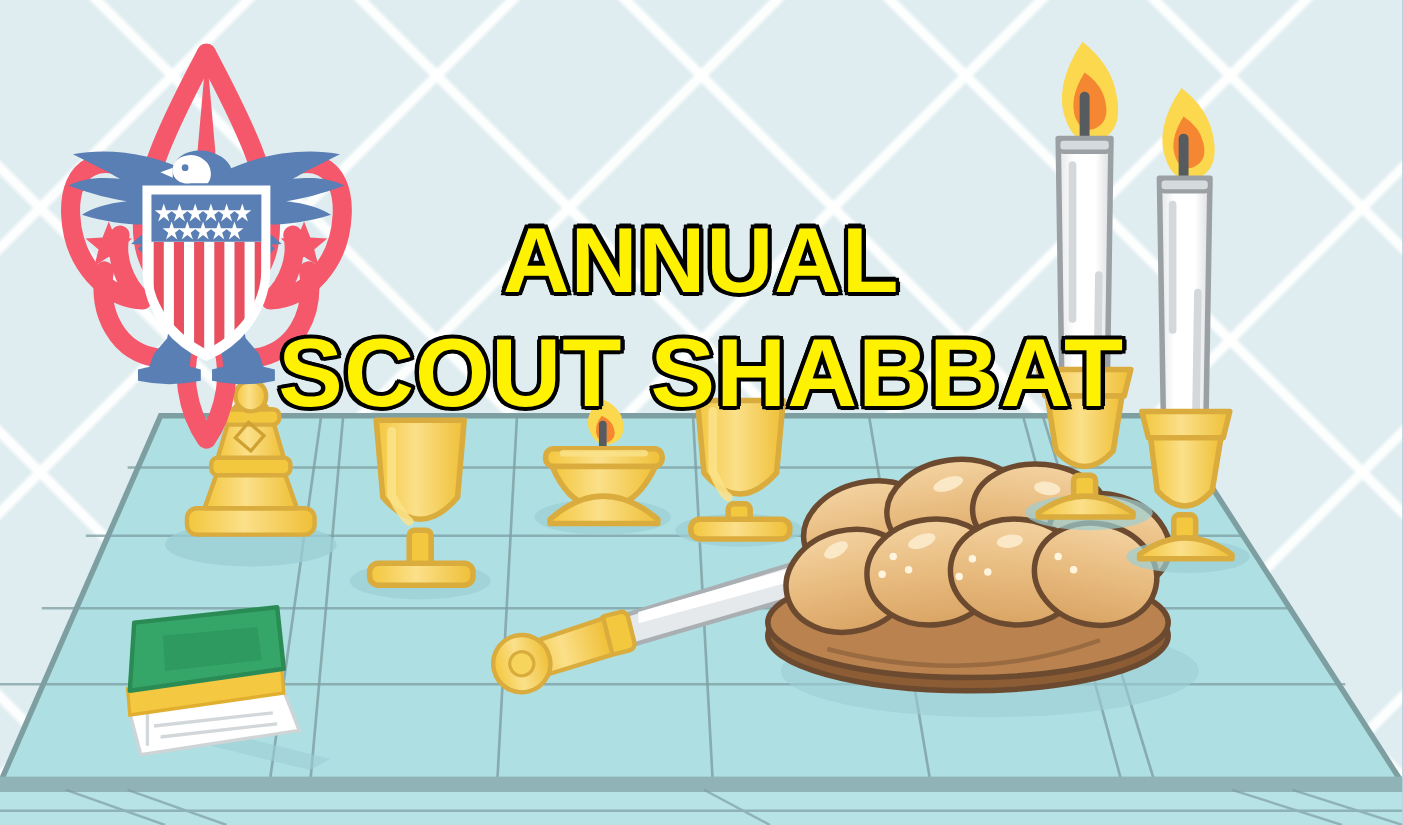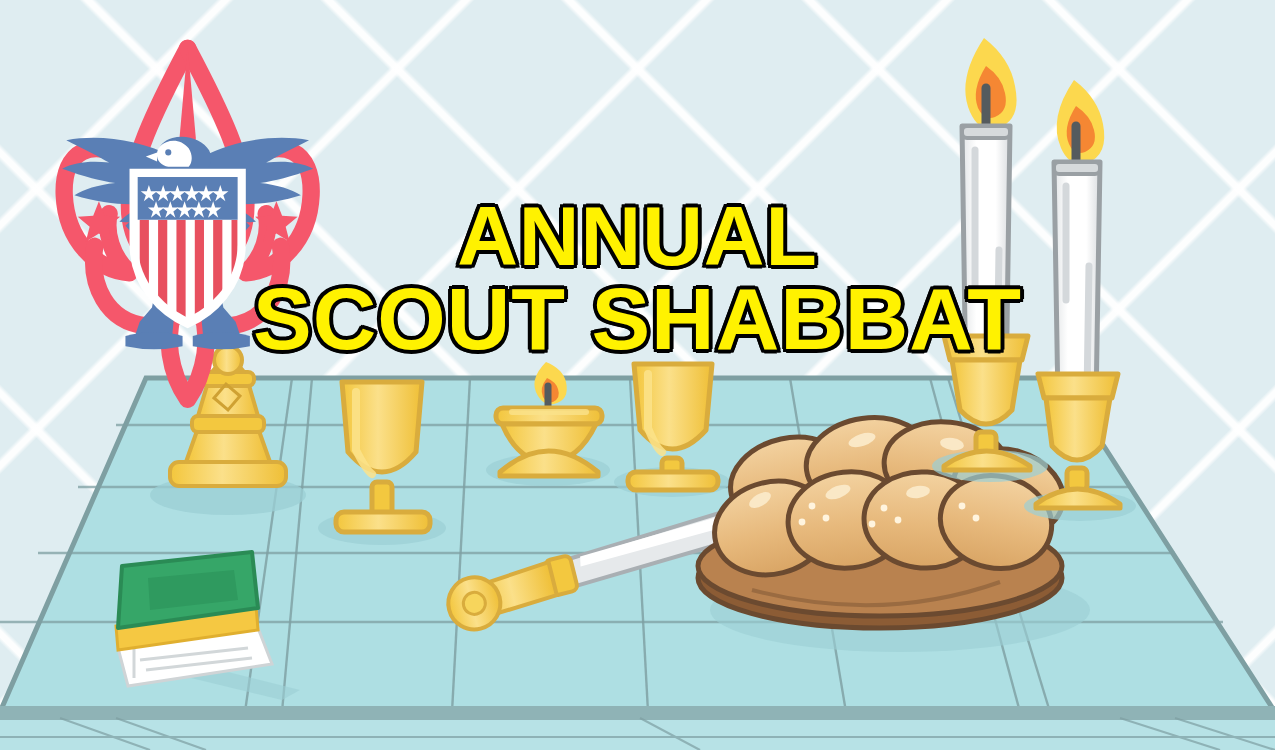--- a/index.html
+++ b/index.html
@@ -49,21 +49,21 @@
     margin:0;
     -webkit-text-stroke:6px #000;
     paint-order:stroke fill;
     text-shadow:
       -3px -3px 0 #000, 3px -3px 0 #000,
       -3px  3px 0 #000, 3px  3px 0 #000,
       -4px  0   0 #000, 4px  0   0 #000,
        0   -4px 0 #000, 0    4px 0 #000;
   }
   #hl-1{font-size:84px;}
-  #hl-2{font-size:88px;margin-top:0;}
+  #hl-2{font-size:88px;margin-top:20px;}
 </style>
 </head>
 <body>
 
 <div id="poster">
 
   <div id="wallpaper"></div>
 
   <div id="artboard">
   <svg viewBox="0 0 1275 750" xmlns="http://www.w3.org/2000/svg">

